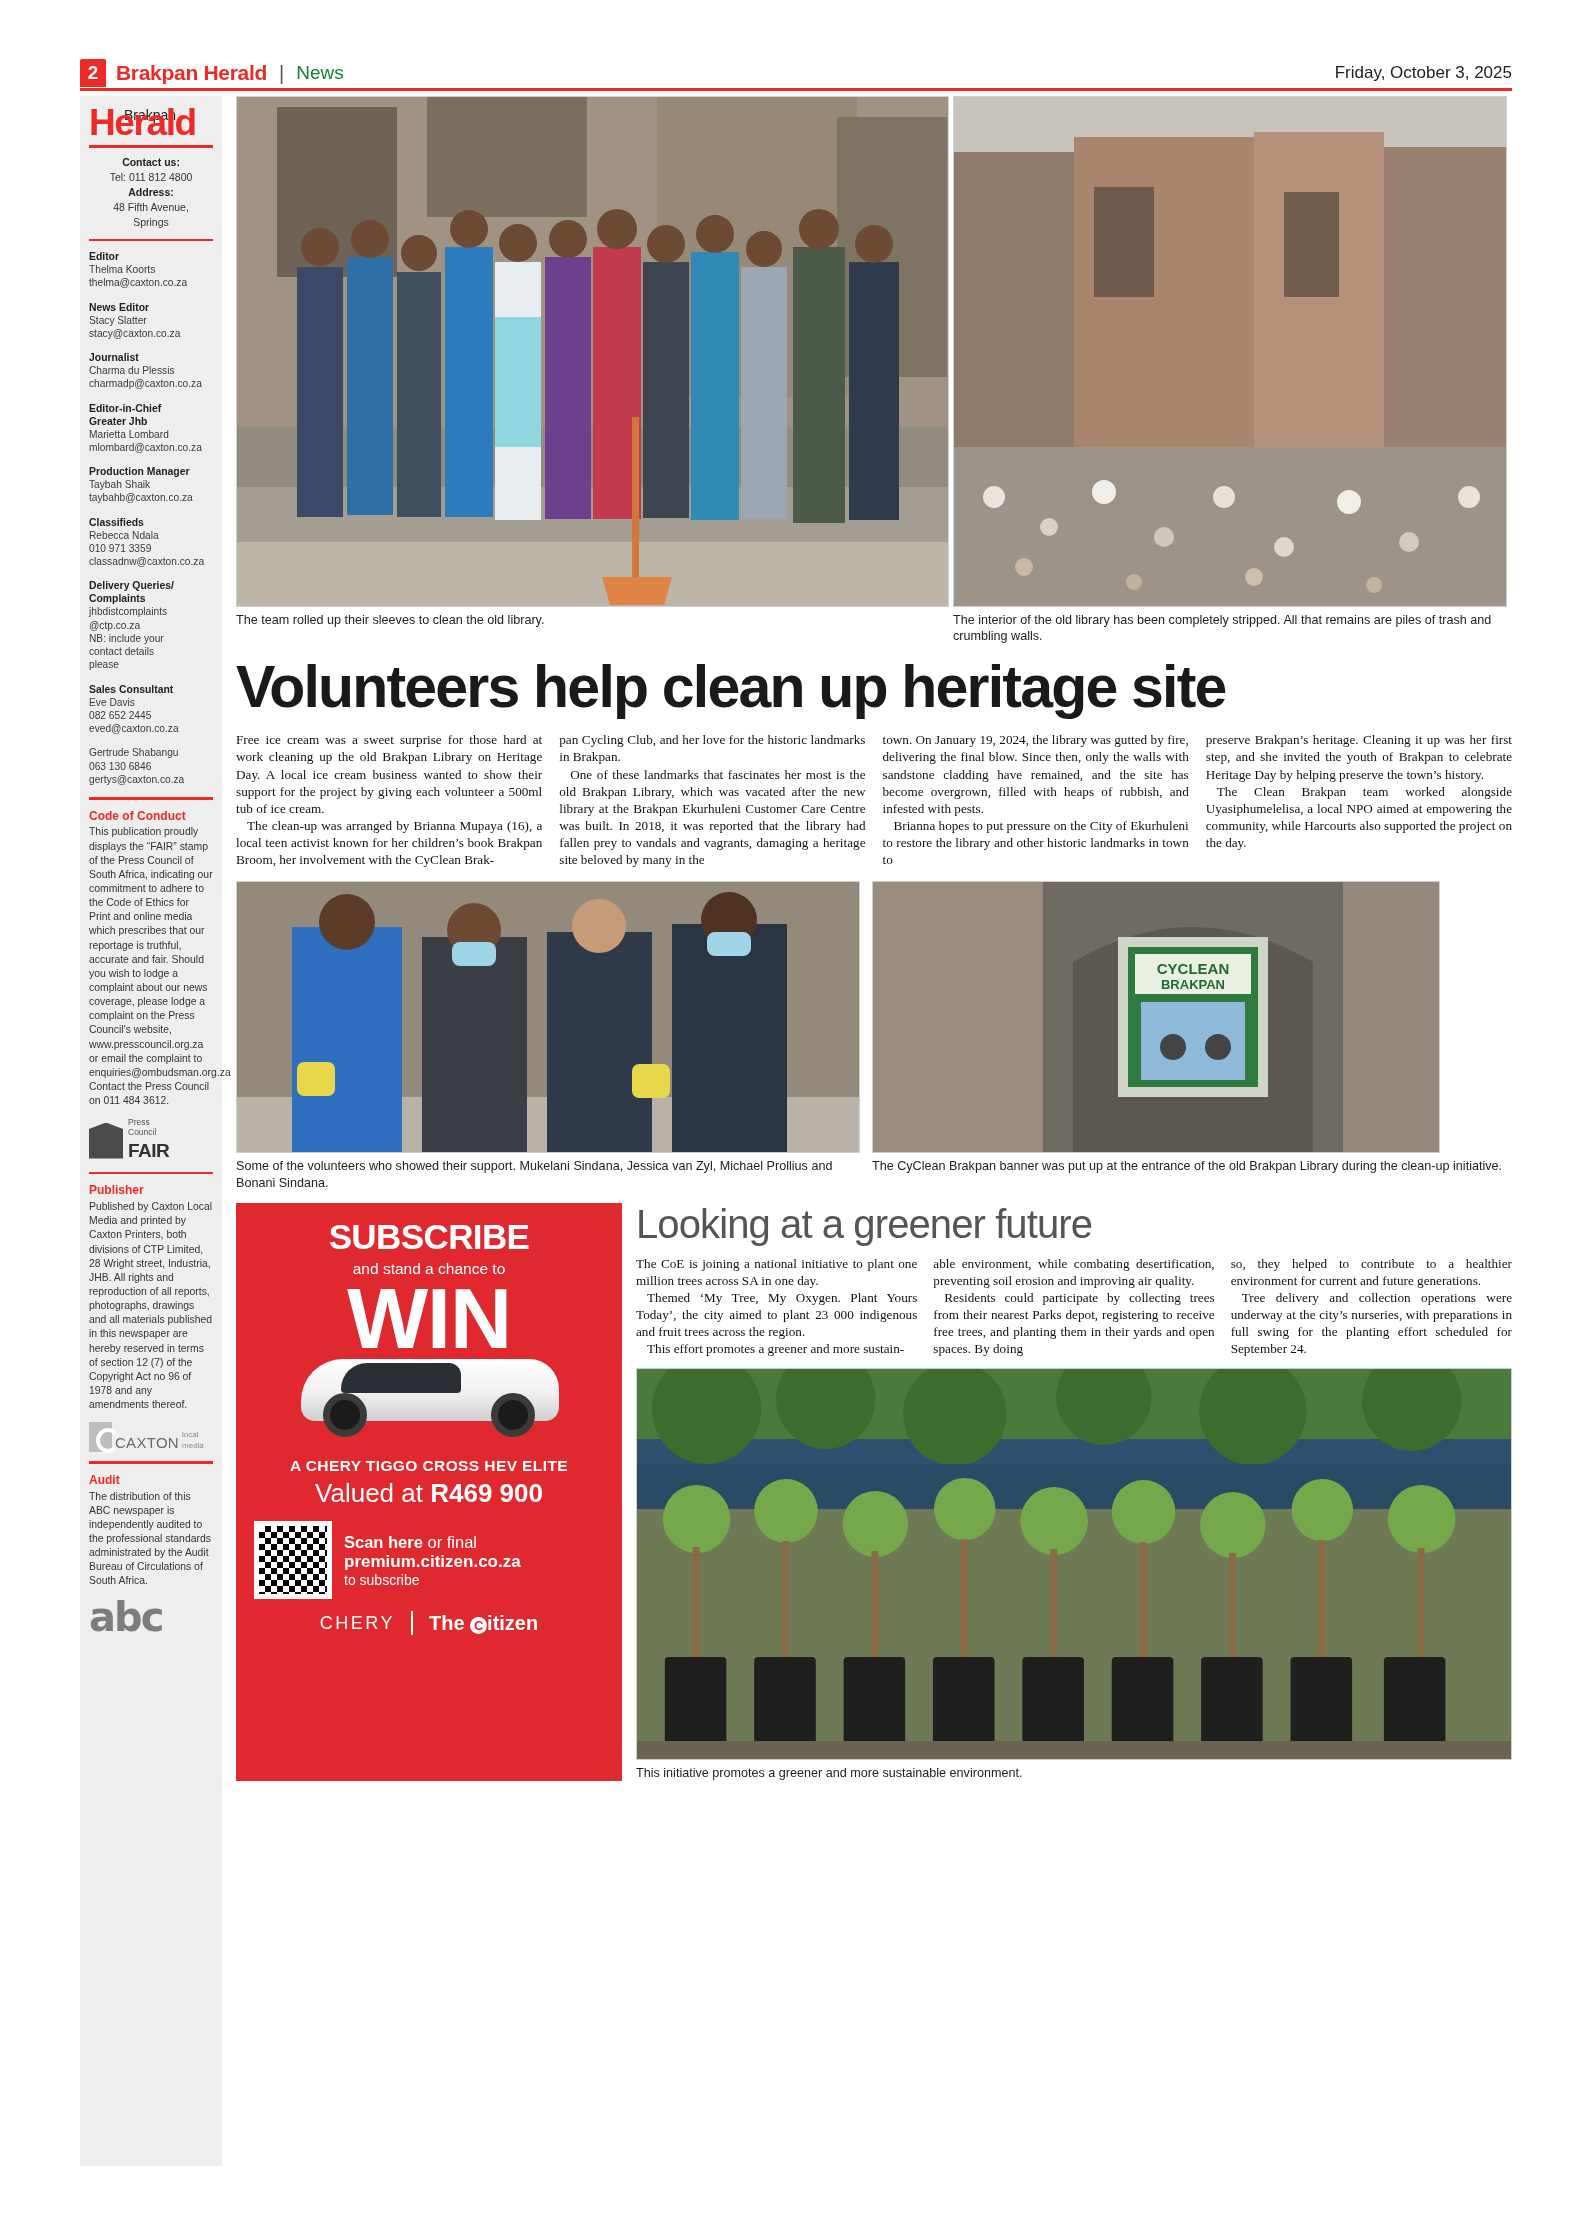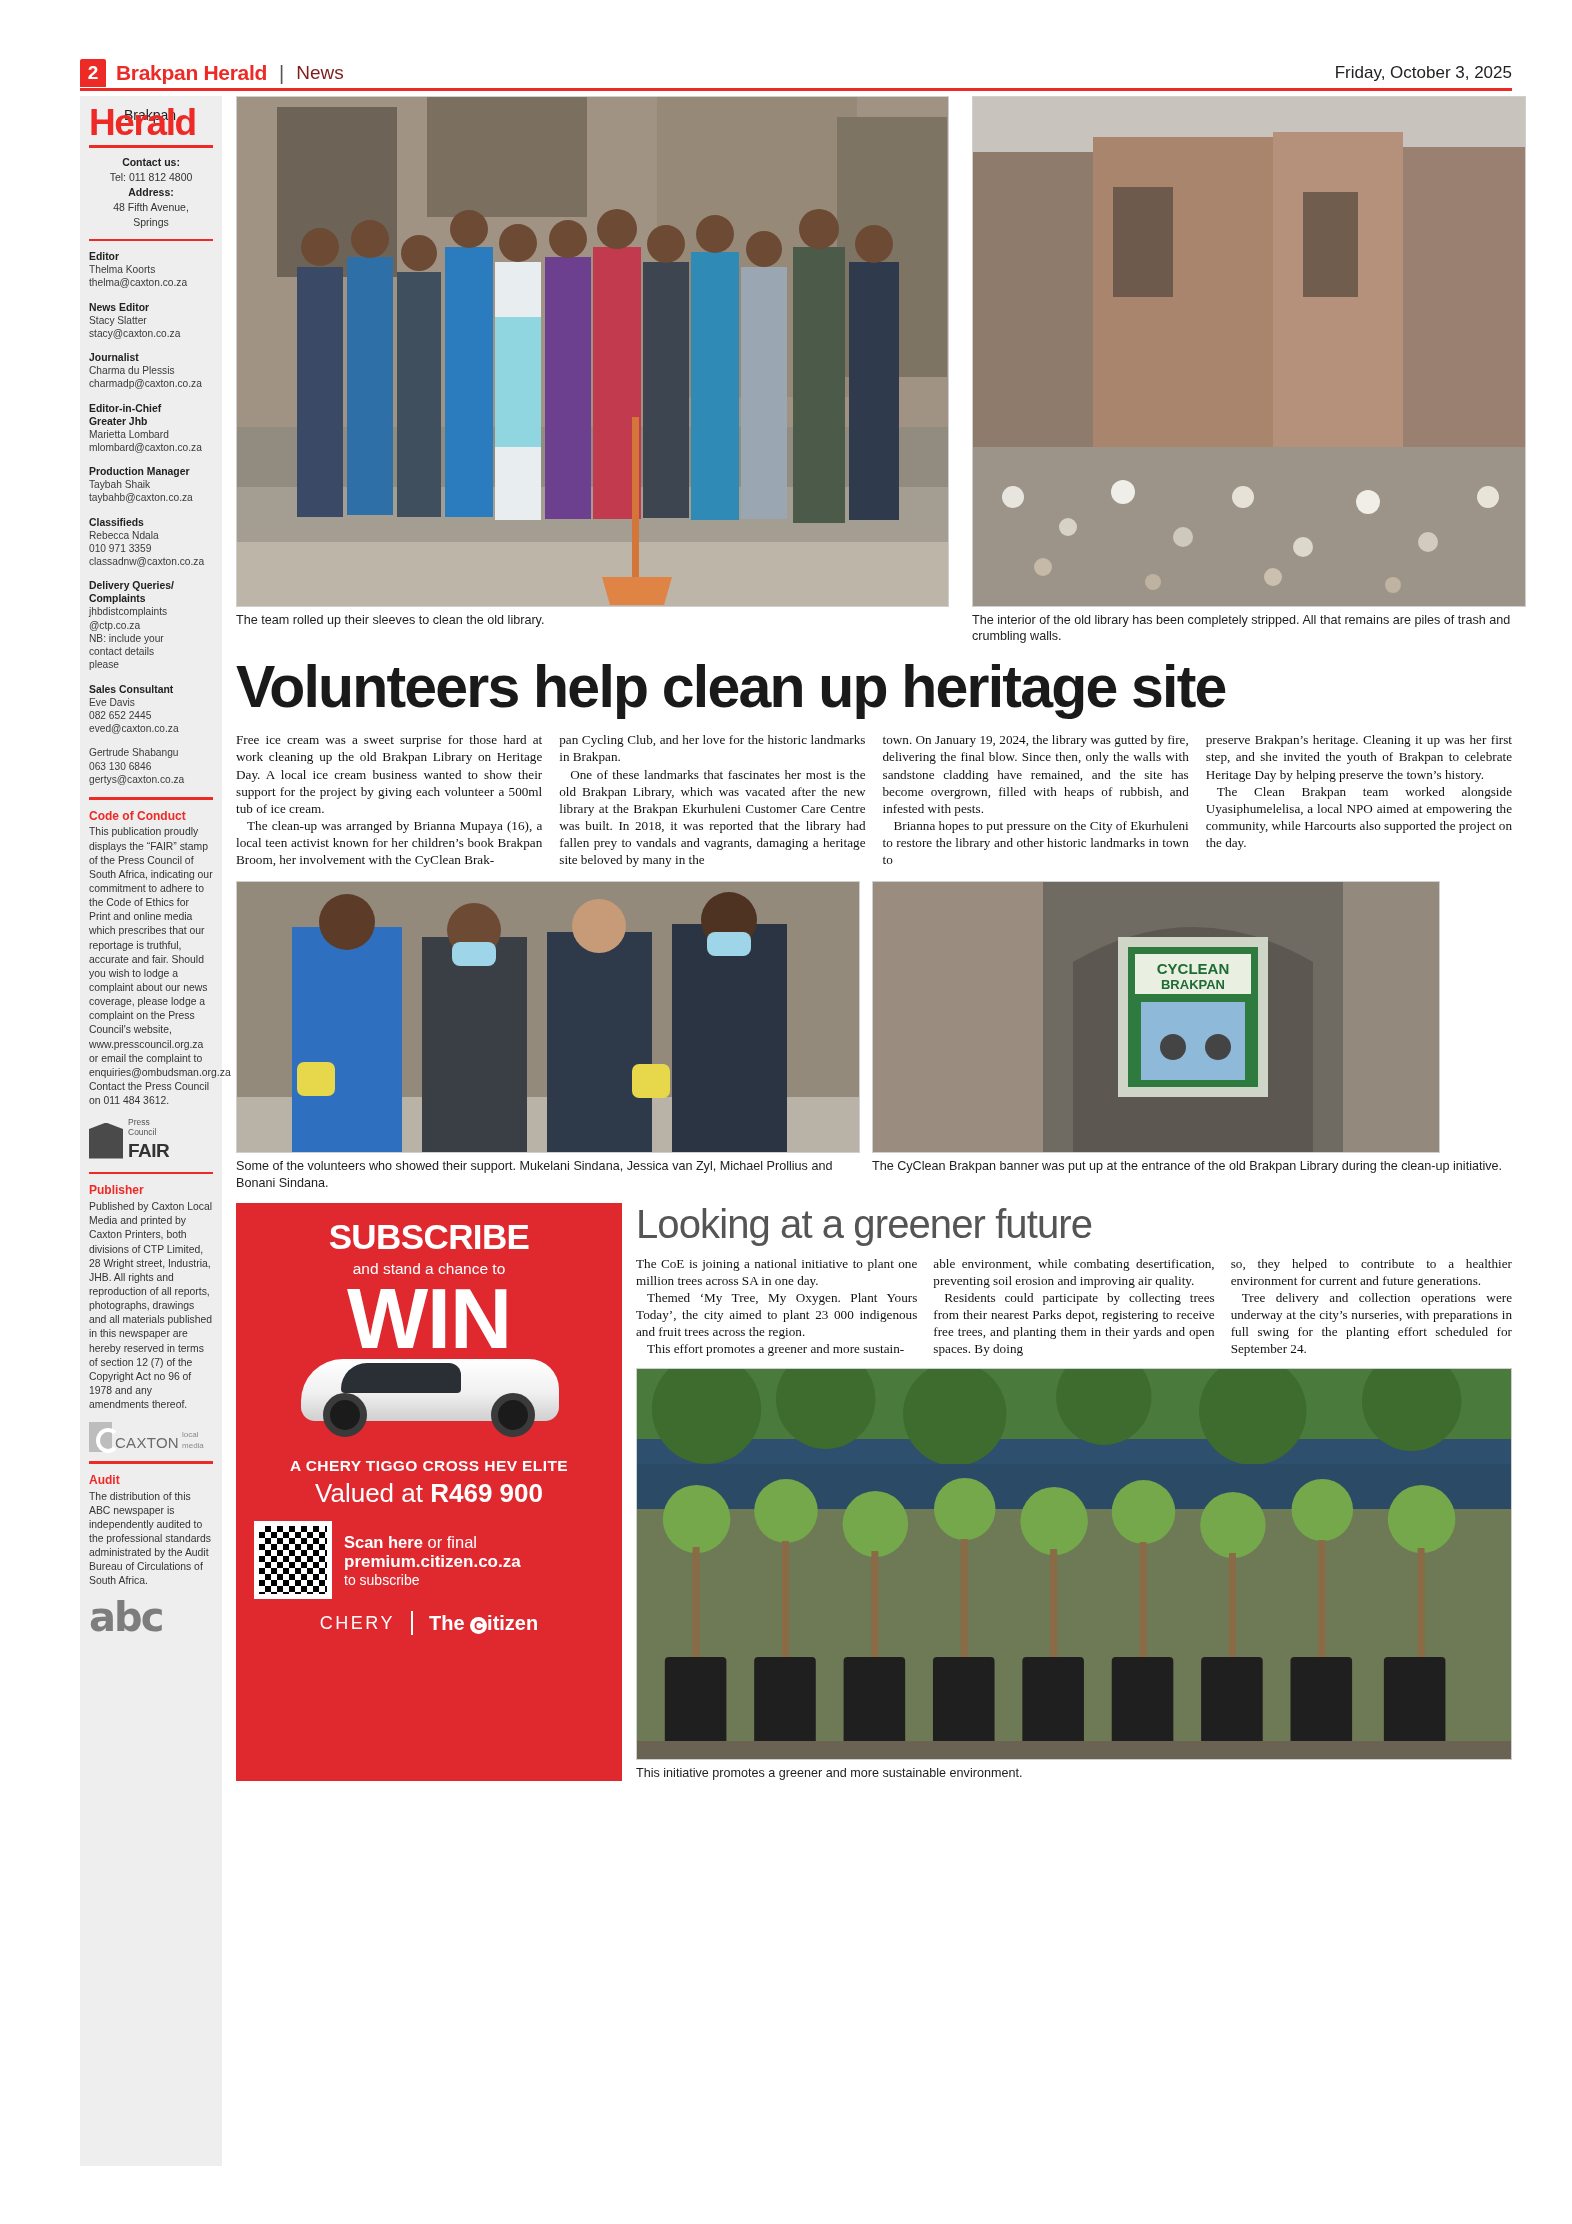--- a/index.html
+++ b/index.html
@@ -20,21 +20,21 @@
   .page-badge {
     background: #ee2a27; color: #fff; font-weight: bold; font-size: 19px;
     width: 26px; height: 28px; display: flex; align-items: center; justify-content: center;
     border-radius: 2px 2px 0 0;
   }
   .pub-name {
     color: #ee2a27; font-weight: bold; font-size: 21px; margin-left: 10px;
     letter-spacing: -0.3px;
   }
   .bar-sep { color: #555; font-size: 20px; margin: 0 12px; font-weight: 300; }
-  .section-name { color: #7f1d1d; font-size: 19px; }
+  .section-name { color: #15803d; font-size: 19px; }
   .issue-date { margin-left: auto; color: #222; font-size: 17px; }
   .red-rule {
     position: absolute; left: 80px; top: 88px; width: 1432px; height: 3px;
     background: #ee2a27;
   }
 
   
   .sidebar {
     position: absolute; left: 80px; top: 96px; width: 142px; height: 2070px;
     background: #eeeeee; padding: 6px 9px 10px 9px;
@@ -74,21 +74,21 @@
      clip-path: polygon(0 18%, 50% 0, 100% 18%, 100% 100%, 0 100%); }
   .fair-text { font-size: 8.5px; color: #555; line-height: 1.15;}
   .fair-big { font-size: 19px; font-weight: bold; color: #333; letter-spacing: -0.5px;}
 
   .abc-logo { margin-top: 12px; font-size: 40px; color: #7d7d7d; font-weight: bold;
      letter-spacing: -2px; line-height: 0.8; font-family: "DejaVu Sans", sans-serif;}
 
   
   .main { position: absolute; left: 236px; top: 96px; width: 1276px; }
 
-  .photo-row { display: flex; gap: 23px; }
+  .photo-row { display: flex; gap: 4px; }
   .photo {
     background: #d8d8d8; position: relative; overflow: hidden;
     border: 1px solid #cfcfcf;
   }
   .ph-sky { background: linear-gradient(175deg,#b9c4cc 0%,#8f9aa2 45%,#6e7880 100%); }
   .cap { font-size: 12.6px; color: #222; line-height: 1.28; margin-top: 5px; }
 
   .headline {
     font-family: "Liberation Sans", sans-serif;
     font-weight: bold; font-size: 59px; line-height: 1.0;

